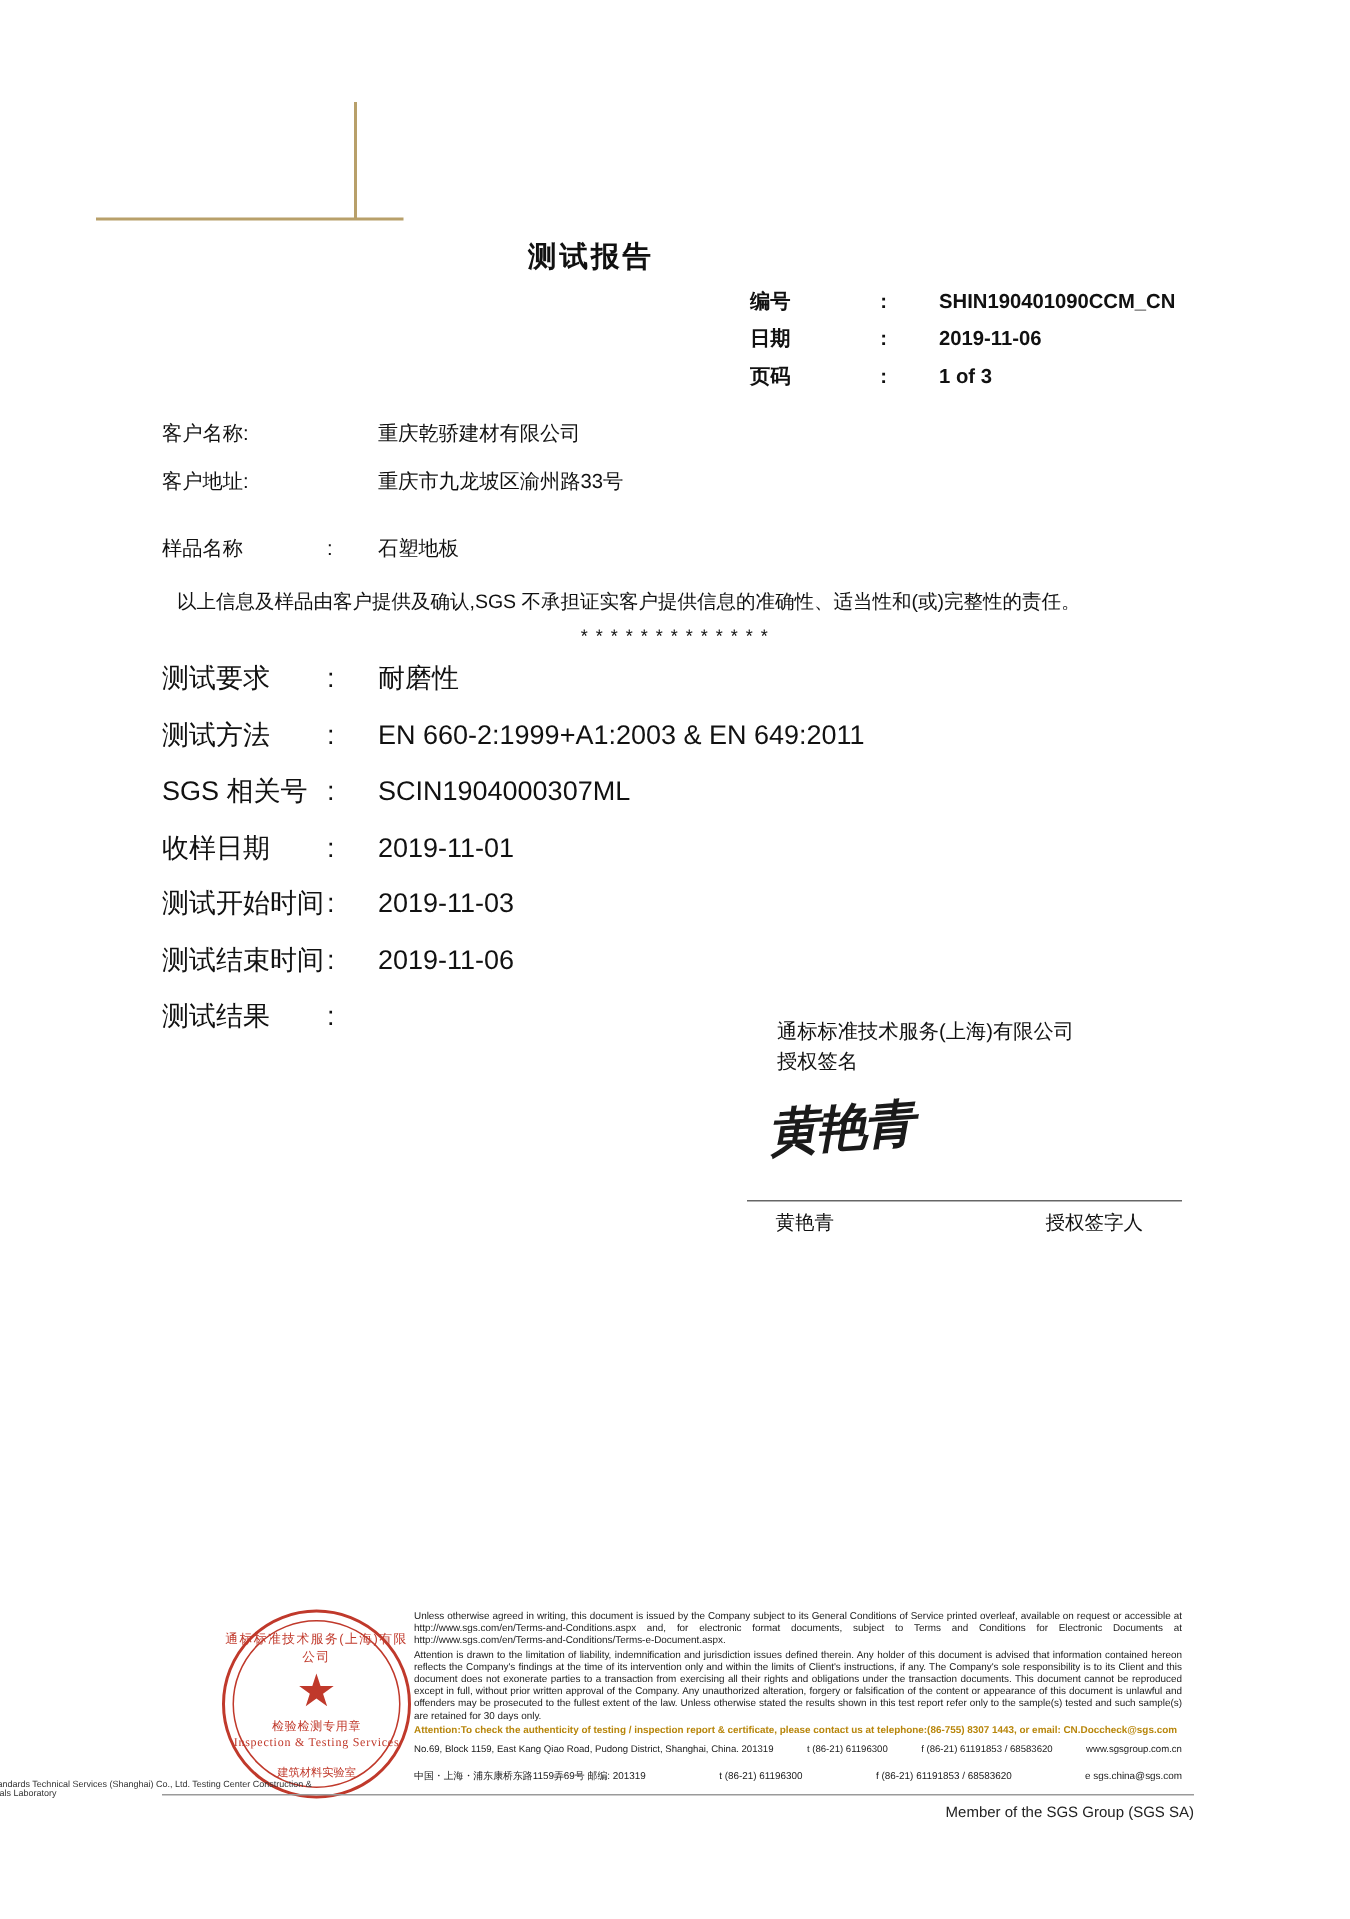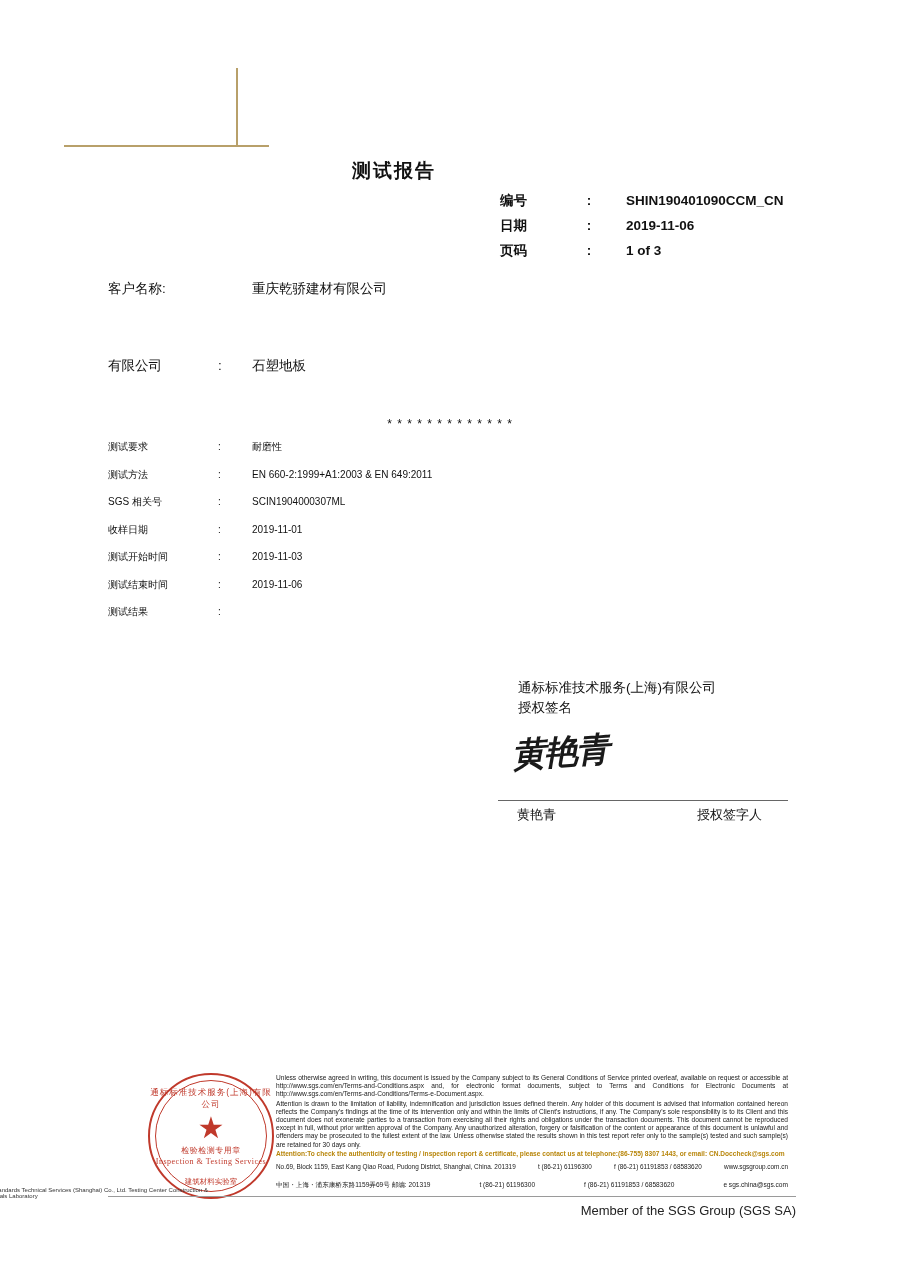--- a/index.html
+++ b/index.html
@@ -146,21 +146,21 @@
     font-size: 12px;
     letter-spacing: 1px;
     color: #111;
   }
 
   
   .details {
     position: absolute;
     left: 108px;
     top: 440px;
-    font-size: 10px;
+    font-size: 18px;
     color: #111;
   }
   .detail-row {
     display: flex;
     align-items: baseline;
     margin-bottom: 13.5px;
   }
   .detail-label { width: 110px; white-space: nowrap; }
   .detail-colon { width: 34px; }
   .detail-value { white-space: nowrap; }
@@ -220,21 +220,21 @@
     width: 688px;
     height: 1px;
     background: #9a9a9a;
   }
   .footer-member {
     position: absolute;
     left: 0;
     top: 1203px;
     width: 796px;
     text-align: right;
-    font-size: 13px;
+    font-size: 10px;
     color: #222;
   }
 
   .stamp {
     position: absolute;
     left: 148px;
     top: 1073px;
     width: 126px;
     height: 126px;
   }
@@ -368,30 +368,35 @@
       <span class="meta-colon">:</span>
       <span class="meta-value">1 of 3</span>
     </div>
   </div>
 
   <div class="cust">
     <div class="cust-row">
       <span class="cust-label">客户名称:</span>
       <span class="cust-value">重庆乾骄建材有限公司</span>
     </div>
+    <div class="cust-row">
+      <span class="cust-label">客户地址:</span>
+      <span class="cust-value">重庆市九龙坡区渝州路33号</span>
+    </div>
   </div>
 
   <div class="sample">
     <div class="sample-row">
-      <span class="sample-label">有限公司</span>
+      <span class="sample-label">样品名称</span>
       <span class="sample-colon">:</span>
       <span class="sample-value">石塑地板</span>
     </div>
   </div>
 
+  <div class="disclaimer">以上信息及样品由客户提供及确认,SGS 不承担证实客户提供信息的准确性、适当性和(或)完整性的责任。</div>
   <div class="stars">* * * * * * * * * * * * *</div>
 
   <div class="details">
     <div class="detail-row">
       <span class="detail-label">测试要求</span>
       <span class="detail-colon">:</span>
       <span class="detail-value">耐磨性</span>
     </div>
     <div class="detail-row">
       <span class="detail-label">测试方法</span>

